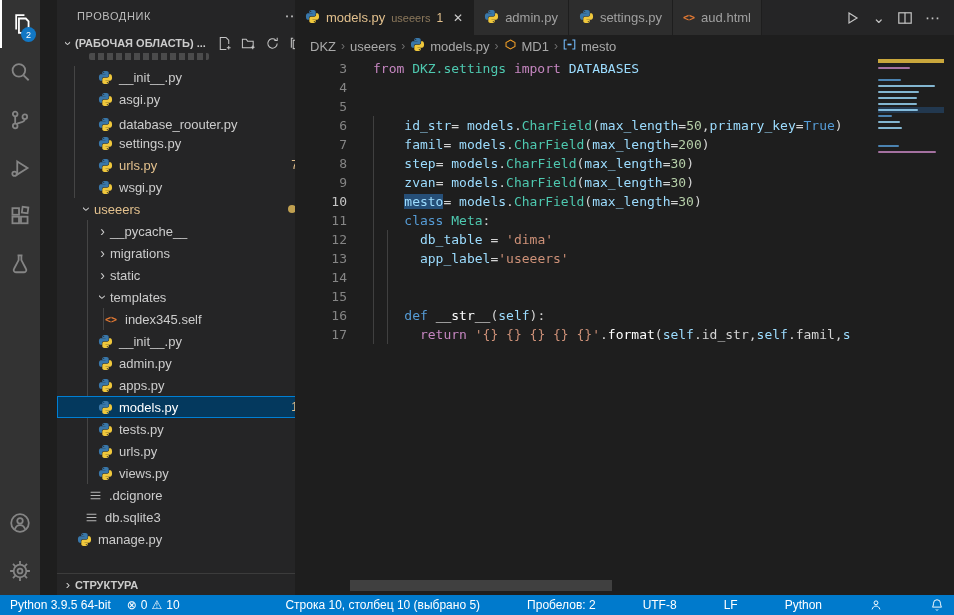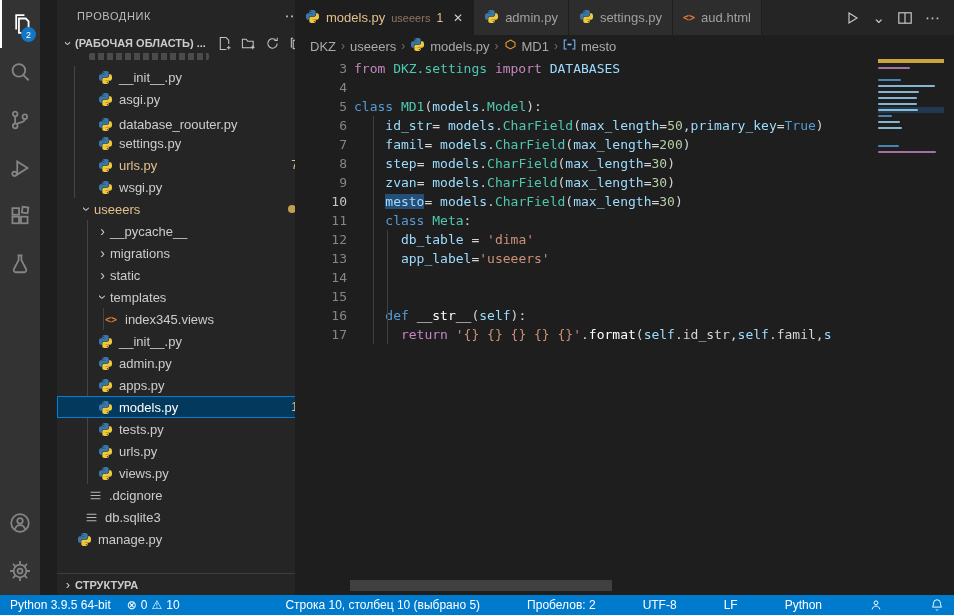--- a/index.html
+++ b/index.html
@@ -64,21 +64,21 @@
   #crumbs { height:22px; display:flex; align-items:center; gap:5px; font-size:13px; color:#a9a9a9; padding-left:15px; }
   #crumbs .sep { color:#6e6e6e; font-size:12px; }
   #crumbs .cicon { display:flex; align-items:center; }
 
   #codearea { position:absolute; top:57px; left:0; right:0; bottom:0; font-family:"DejaVu Sans Mono", monospace;
               font-size:13px; overflow:hidden; }
   #code { padding-top:2px; }
   .cline { height:19px; display:flex; }
   .lnum { width:52px; flex:none; text-align:right; color:#858585; line-height:19px; }
   .lnum.cur { color:#c6c6c6; }
-  .ltext { margin-left:7px; white-space:pre; line-height:19px; color:#d4d4d4; }
+  .ltext { margin-left:26px; white-space:pre; line-height:19px; color:#d4d4d4; }
   .tk-kw{color:#569cd6} .tk-kw2{color:#c586c0} .tk-ty{color:#4ec9b0} .tk-va{color:#9cdcfe}
   .tk-nu{color:#b5cea8} .tk-st{color:#ce9178} .tk-fn{color:#ffffff} .tk-pl{color:#d4d4d4}
   .tk-sel{background:#264f78}
   .iguide { position:absolute; width:1px; background:#404040; }
 
   #minimap { position:absolute; right:10px; top:2px; width:66px; }
   .mm-row { height:6px; display:flex; align-items:center; }
   .mm-bar { height:2px; border-radius:1px; }
   .mm-hl { background:rgba(38,79,120,.55); }
   #mm-top { height:4px; background:#c9a73c; margin-bottom:2px; }
@@ -260,21 +260,21 @@
         <div class="trow" style="padding-left: 38px;">
           <span class="chev">›</span>
           <span class="lbl">static</span>
         </div>
         <div class="trow" style="padding-left: 38px;">
           <span class="chev open">›</span>
           <span class="lbl">templates</span>
         </div>
         <div class="trow" style="padding-left: 46px;">
           <span class="ficon htmlicon">&lt;&gt;</span>
-          <span class="lbl">index345.views</span>
+          <span class="lbl">index345.self</span>
         </div>
         <div class="trow" style="padding-left: 40px;">
           <span class="ficon">
             <svg width="15" height="15" viewBox="0 0 32 32">
               <path fill="#3977a9" d="M15.9 2c-7.1 0-6.7 3.1-6.7 3.1v3.2h6.8v1H6.5S2 8.8 2 16c0 7.2 4 6.9 4 6.9h2.4v-3.3s-.1-4 3.9-4h6.7s3.8.1 3.8-3.7V5.7S23.4 2 15.9 2zm-3.7 2.1a1.2 1.2 0 1 1 0 2.4 1.2 1.2 0 0 1 0-2.4z"></path>
               <path fill="#f0c83c" d="M16.1 30c7.1 0 6.7-3.1 6.7-3.1v-3.2H16v-1h9.5s4.5.5 4.5-6.7c0-7.2-4-6.9-4-6.9h-2.4v3.3s.1 4-3.9 4H13s-3.8-.1-3.8 3.7v6.2S8.6 30 16.1 30zm3.7-2.1a1.2 1.2 0 1 1 0-2.4 1.2 1.2 0 0 1 0 2.4z"></path>
             </svg>
           </span>
           <span class="lbl">__init__.py</span>
         </div>
@@ -445,21 +445,20 @@
           <div class="cline">
             <span class="lnum">3</span>
             <span class="ltext"><span class="tk-kw2">from</span><span class="tk-pl"> </span><span class="tk-ty">DKZ.settings</span><span class="tk-pl"> </span><span class="tk-kw2">import</span><span class="tk-pl"> </span><span class="tk-va">DATABASES</span></span>
           </div>
           <div class="cline">
             <span class="lnum">4</span>
             <span class="ltext"></span>
           </div>
           <div class="cline">
             <span class="lnum">5</span>
-            <span class="ltext"><span class="tk-kw">class</span><span class="tk-pl"> </span><span class="tk-ty">MD1</span><span class="tk-pl">(</span><span class="tk-va">models</span><span class="tk-pl">.</span><span class="tk-ty">Model</span><span class="tk-pl">):</span></span>
           </div>
           <div class="cline">
             <span class="lnum">6</span>
             <span class="ltext"><span class="tk-pl">    </span><span class="tk-va">id_str</span><span class="tk-pl">= </span><span class="tk-va">models</span><span class="tk-pl">.</span><span class="tk-ty">CharField</span><span class="tk-pl">(</span><span class="tk-va">max_length</span><span class="tk-pl">=</span><span class="tk-nu">50</span><span class="tk-pl">,</span><span class="tk-va">primary_key</span><span class="tk-pl">=</span><span class="tk-kw">True</span><span class="tk-pl">)</span></span>
           </div>
           <div class="cline">
             <span class="lnum">7</span>
             <span class="ltext"><span class="tk-pl">    </span><span class="tk-va">famil</span><span class="tk-pl">= </span><span class="tk-va">models</span><span class="tk-pl">.</span><span class="tk-ty">CharField</span><span class="tk-pl">(</span><span class="tk-va">max_length</span><span class="tk-pl">=</span><span class="tk-nu">200</span><span class="tk-pl">)</span></span>
           </div>
           <div class="cline">

